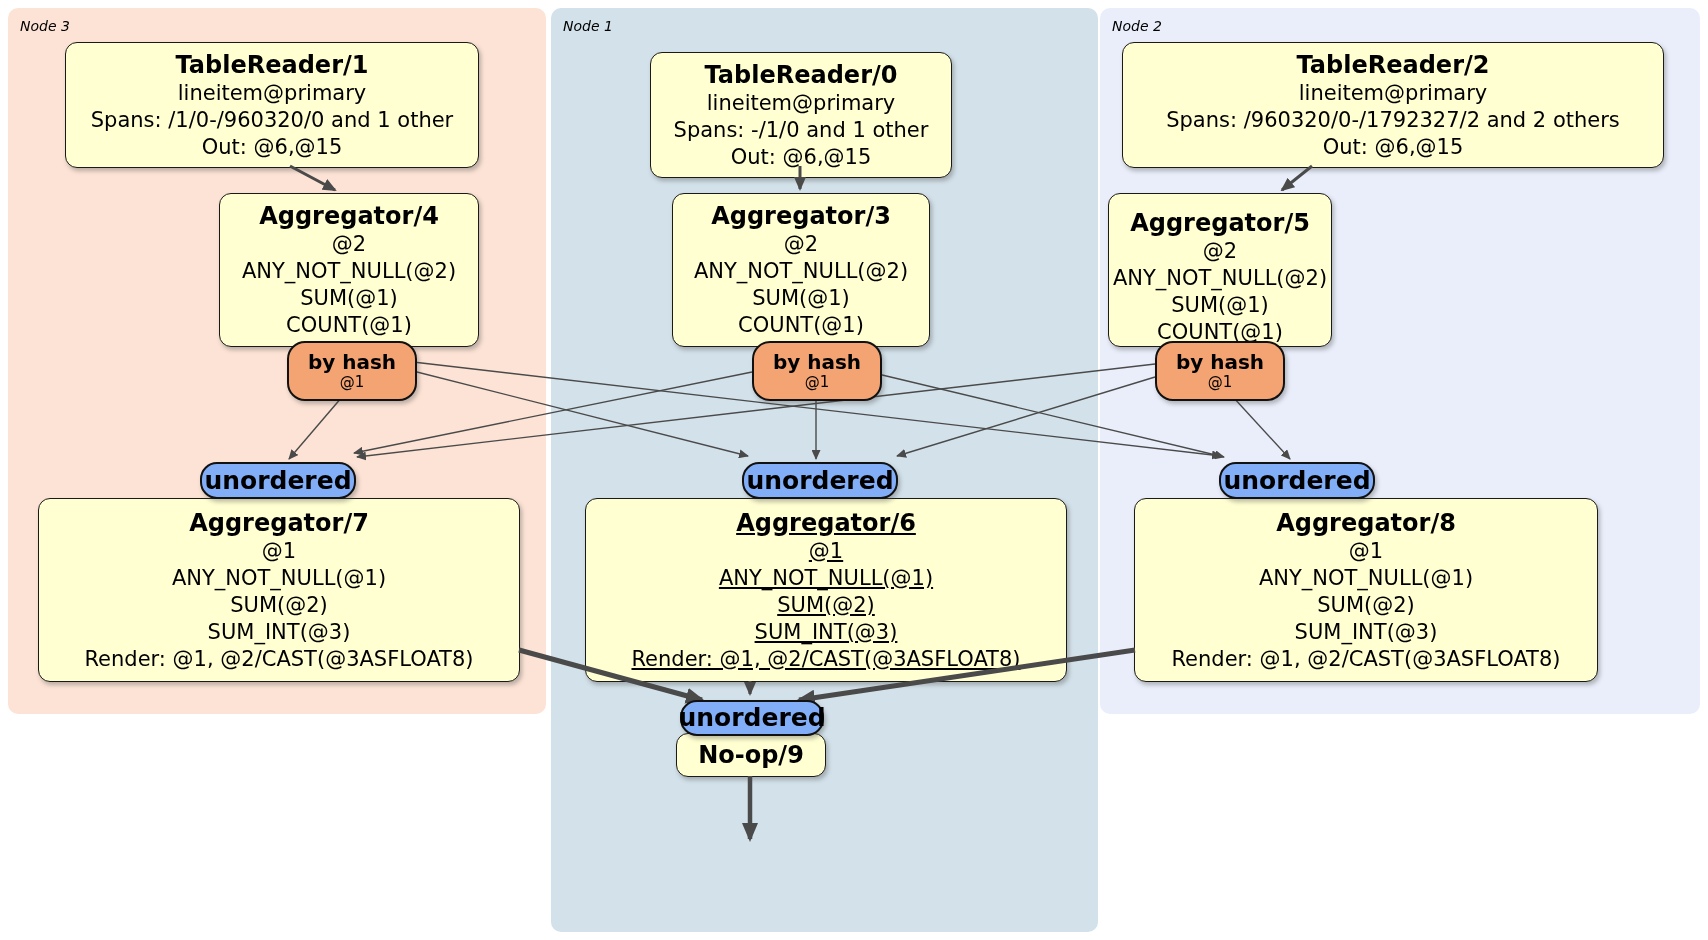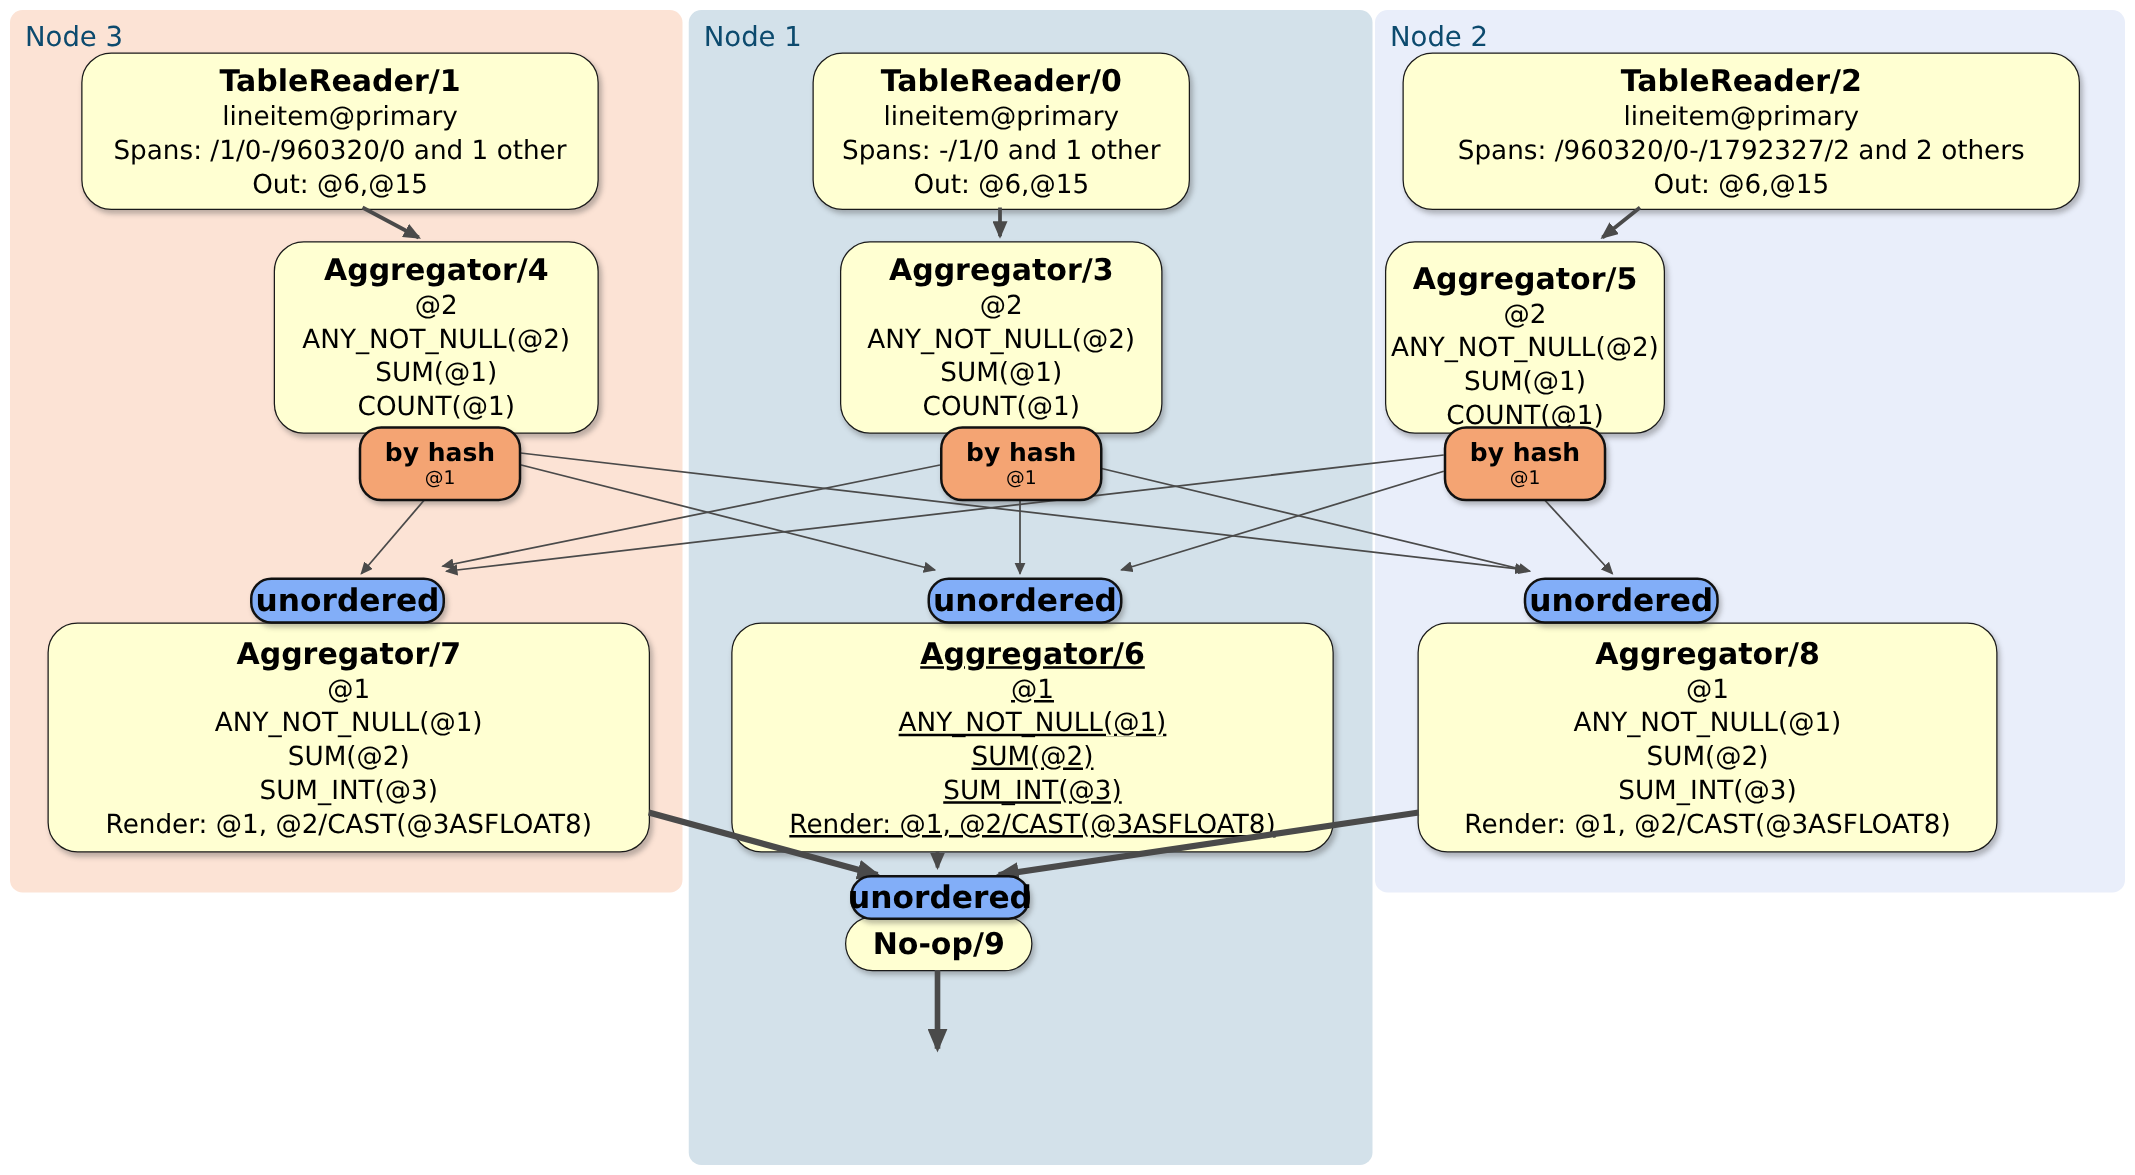--- a/index.html
+++ b/index.html
@@ -1,24 +1,24 @@
 <!DOCTYPE html>
 <html><head>
 <meta charset="utf-8">
 <style>
   html,body{margin:0;padding:0;background:#ffffff;}
   .canvas{
     position:relative;width:1708px;height:940px;overflow:hidden;
     font-family:"DejaVu Sans","Liberation Sans",sans-serif;color:#000;
   }
   .region{position:absolute;border-radius:10px;z-index:0;}
-  .region-label{position:absolute;top:10px;left:12px;font-size:22px;color:#0c4a6e;}
+  .region-label{position:absolute;top:10px;left:12px;font-size:14px;color:#000000;font-style:italic;}
   .edges{position:absolute;left:0;top:0;z-index:5;pointer-events:none;}
   .op{
-    position:absolute;background:#ffffd2;border:1.5px solid #1a1a1a;border-radius:24px;
+    position:absolute;background:#ffffd2;border:1.5px solid #1a1a1a;border-radius:12px;
     box-shadow:2px 3px 4px rgba(70,70,70,.35);
     display:flex;flex-direction:column;justify-content:center;align-items:center;
     text-align:center;z-index:1;
   }
   .op-title{font-weight:bold;font-size:24px;line-height:30px;white-space:nowrap;}
   .op-line{font-size:21px;line-height:27px;white-space:nowrap;}
   .pill{
     position:absolute;border:2px solid #111;box-shadow:2px 3px 4px rgba(70,70,70,.35);
     display:flex;flex-direction:column;justify-content:center;align-items:center;
     text-align:center;z-index:10;
@@ -59,21 +59,21 @@
   </div>
   <div class="op" style="left:38px;top:498px;width:480px;height:182px;">
     <div class="op-title">Aggregator/7</div>
     <div class="op-line">@1</div>
     <div class="op-line">ANY_NOT_NULL(@1)</div>
     <div class="op-line">SUM(@2)</div>
     <div class="op-line">SUM_INT(@3)</div>
     <div class="op-line">Render: @1, @2/CAST(@3ASFLOAT8)</div>
   </div>
 
-  <div class="op" style="left:650px;top:42px;width:300px;height:124px;">
+  <div class="op" style="left:650px;top:52px;width:300px;height:124px;">
     <div class="op-title">TableReader/0</div>
     <div class="op-line">lineitem@primary</div>
     <div class="op-line">Spans: -/1/0 and 1 other</div>
     <div class="op-line">Out: @6,@15</div>
   </div>
   <div class="op" style="left:672px;top:193px;width:256px;height:152px;">
     <div class="op-title">Aggregator/3</div>
     <div class="op-line">@2</div>
     <div class="op-line">ANY_NOT_NULL(@2)</div>
     <div class="op-line">SUM(@1)</div>

